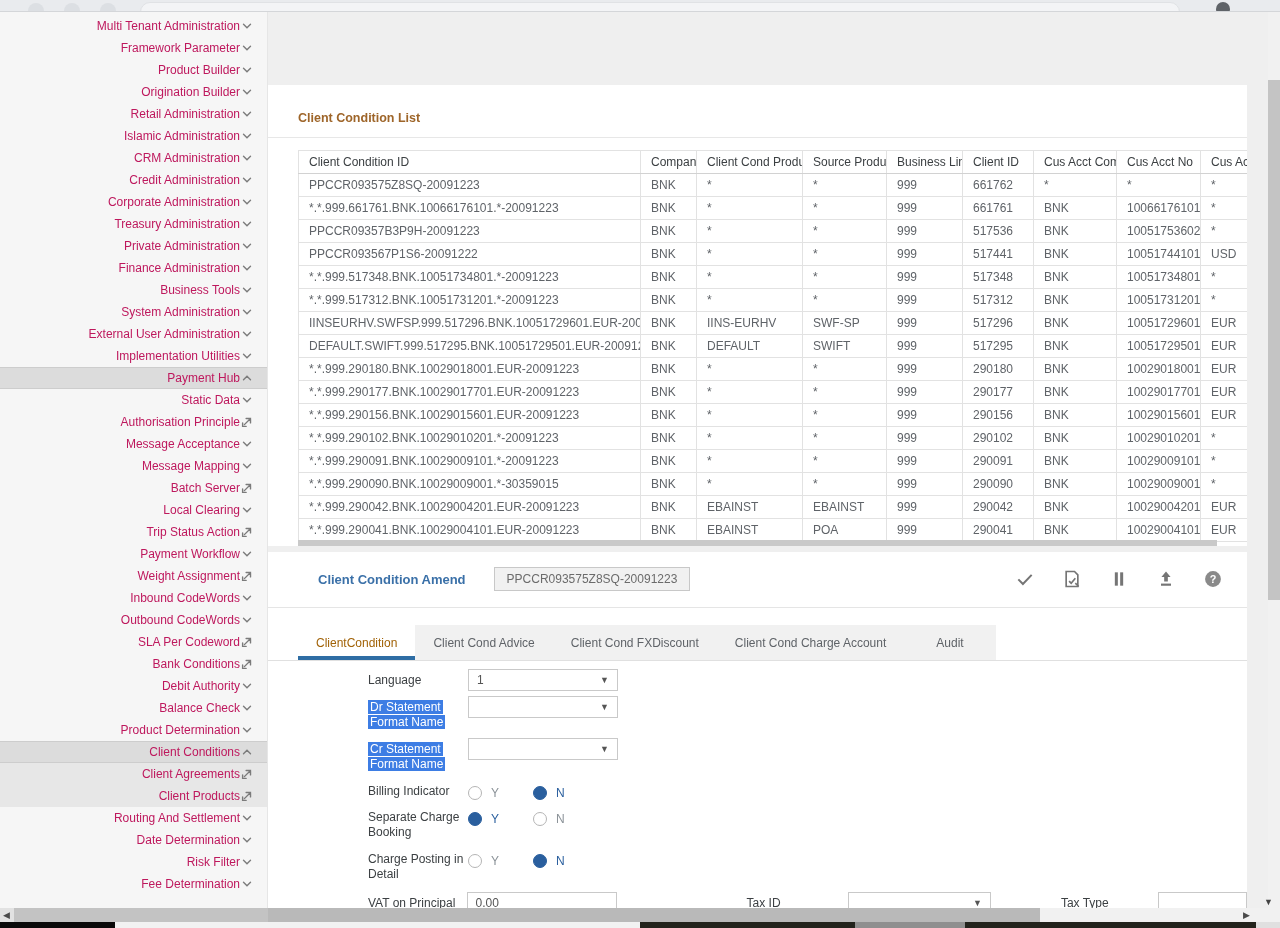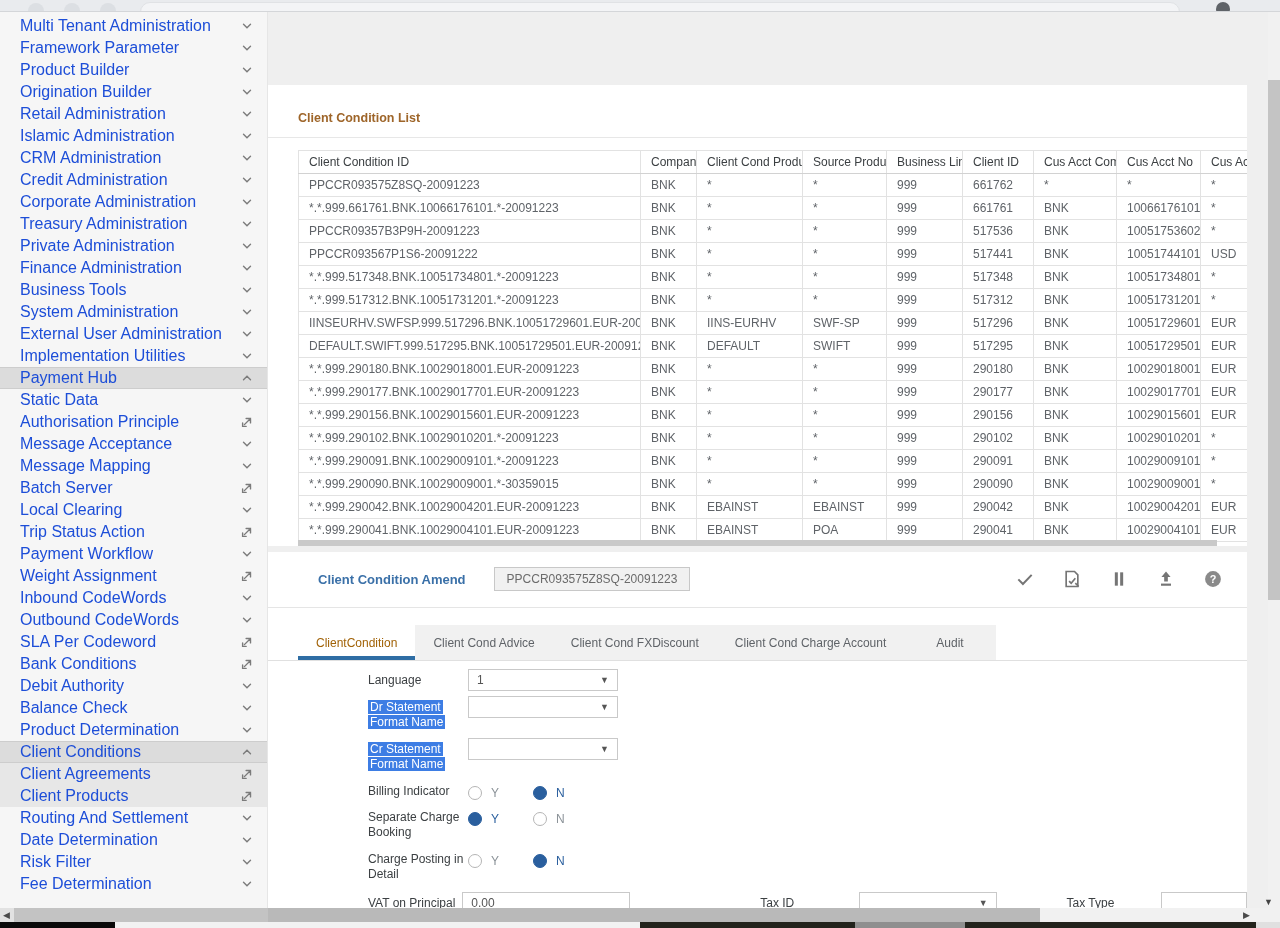--- a/index.html
+++ b/index.html
@@ -16,21 +16,21 @@
   #browser-strip { position:absolute; left:0; top:0; width:1280px; height:12px;
     background:#e9ebee; border-bottom:1px solid #d4d6d9; overflow:hidden; }
   #browser-strip .bub { position:absolute; top:3px; width:16px; height:16px; border-radius:50%; background:#dcdfe3; }
   #browser-strip .omni { position:absolute; top:2px; left:140px; width:1040px; height:20px; border-radius:11px; background:#f3f4f6; border:1px solid #e0e2e5;}
   #browser-strip .avatar { position:absolute; top:2px; left:1216px; width:14px; height:14px; border-radius:50%; background:#5f6368; }
 
   
   #sidebar { position:absolute; left:0; top:12px; width:268px; height:896px;
     background:#f6f6f6; overflow:hidden; padding-top:3px; border-right:1px solid #e6e6e6;}
   .side-item { height:22px; display:flex; align-items:center; padding:0 13px 0 20px;
-    font-size:16px; color:#1d4ed8; cursor:pointer; }
+    font-size:12px; color:#be185d; cursor:pointer;text-align:right; }
   .side-item .lbl { flex:1; white-space:nowrap; overflow:hidden; }
   .side-item .ic { width:14px; height:14px; flex:0 0 14px; color:#7b7b7b; }
   .side-item.state-selected { background:#dcdcdc; border-top:1px solid #cdcdcd; border-bottom:1px solid #cdcdcd; }
   .side-item.state-sub { background:#e7e7e7; }
 
   
   #main { position:absolute; left:268px; top:12px; width:1000px; height:896px; background:#efefef; }
   .card { position:absolute; left:0; width:979px; background:#fff; overflow:hidden; }
   #card-list { top:73px; height:461px; }
   #card-amend { top:540px; height:356px; }
@@ -62,21 +62,21 @@
   .tab.wide { padding:0 32px; }
 
   
   #form { padding:8px 0 0 100px; }
   .frow { display:flex; align-items:flex-start; }
   .flabel { width:100px; font-size:12px; color:#3c4043; line-height:15px; padding-top:4px; }
   .flabel .hl { background:#3d7de4; color:#fff; padding:0 2px; -webkit-box-decoration-break:clone; box-decoration-break:clone; }
   .select { width:150px; height:22px; border:1px solid #c9c9c9; background:#fff;
     display:flex; align-items:center; padding:0 8px; font-size:12px; color:#555; cursor:pointer; }
   .select .caret { margin-left:auto; color:#555; font-size:9px; }
-  .tinput { width:168px; height:22px; border:1px solid #c9c9c9; background:#fff;
+  .tinput { width:150px; height:22px; border:1px solid #c9c9c9; background:#fff;
     padding:0 8px; font-size:12px; color:#555; font-family:"Liberation Sans",sans-serif; }
   .radio-group { display:flex; align-items:center; padding-top:2px; }
   .ropt { display:inline-flex; align-items:center; margin-right:34px; cursor:pointer; }
   .radio { width:14px; height:14px; border-radius:50%; border:1px solid #b5b5b5; background:#fff; }
   .radio.checked { background:#2a5f9e; border-color:#2a5f9e; }
   .rlbl { margin-left:9px; font-size:12px; color:#8b9298; }
   .ropt.checked .rlbl { color:#2a5f9e; }
 
   .mb5{margin-bottom:5px}.mb8{margin-bottom:8px}.mb12{margin-bottom:12px}.mb10{margin-bottom:10px}.mb6{margin-bottom:6px}
   .h34{min-height:34px}.h16{min-height:16px}

